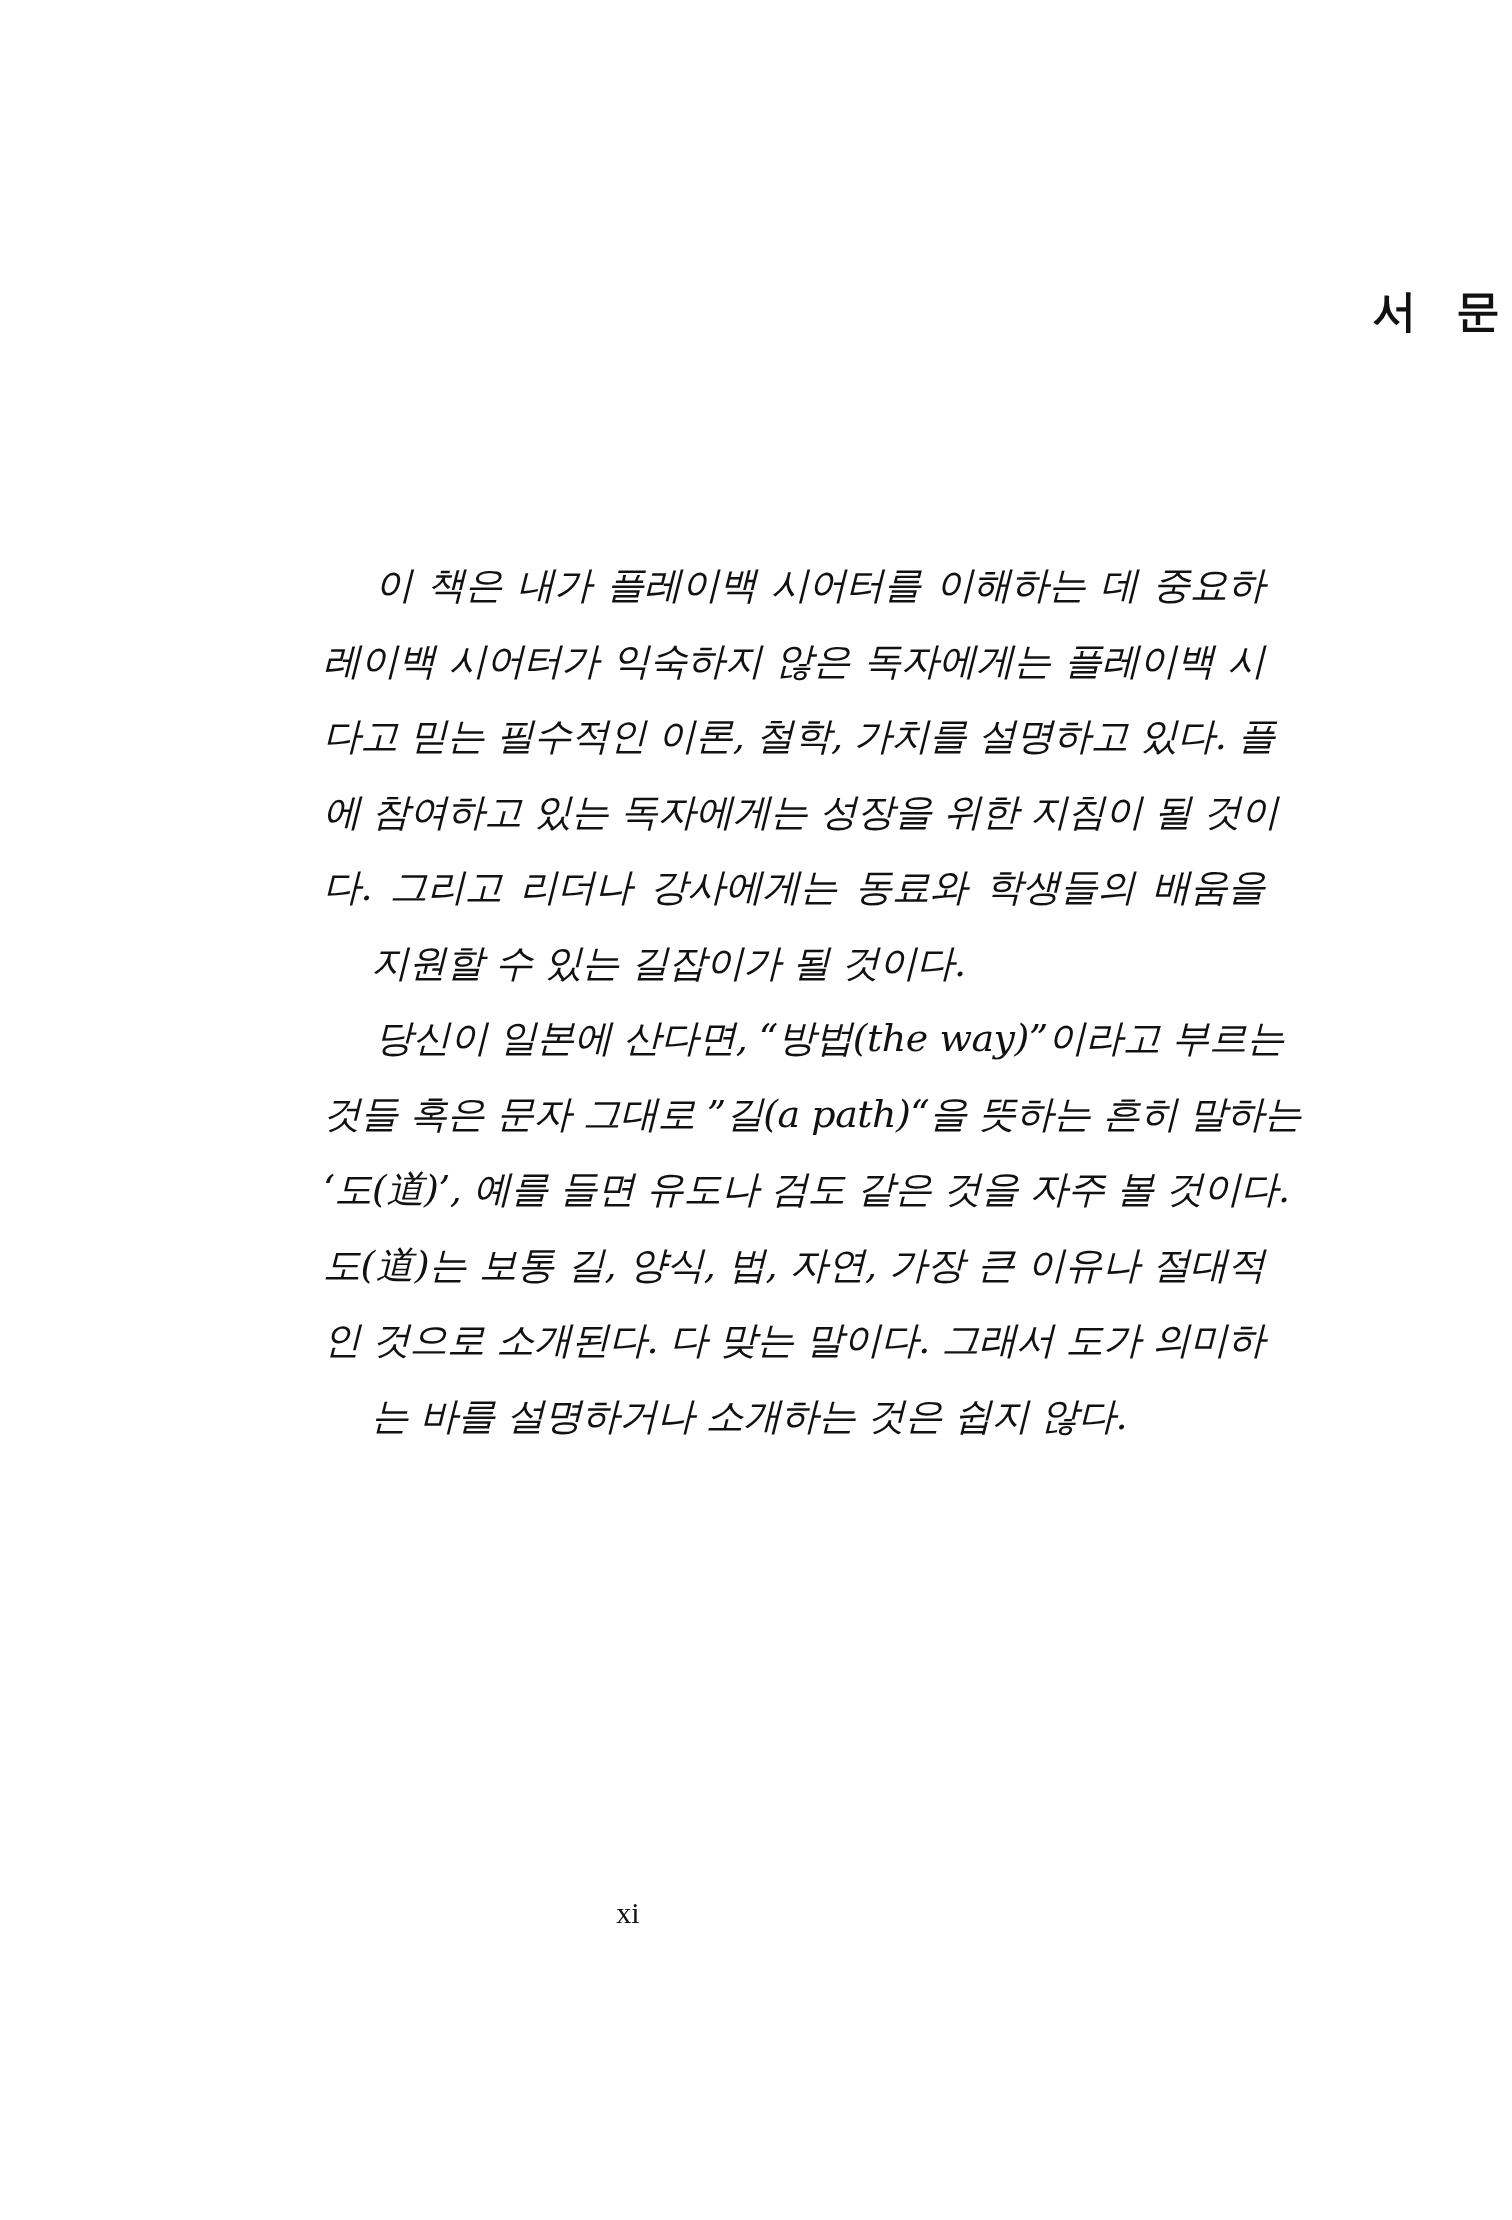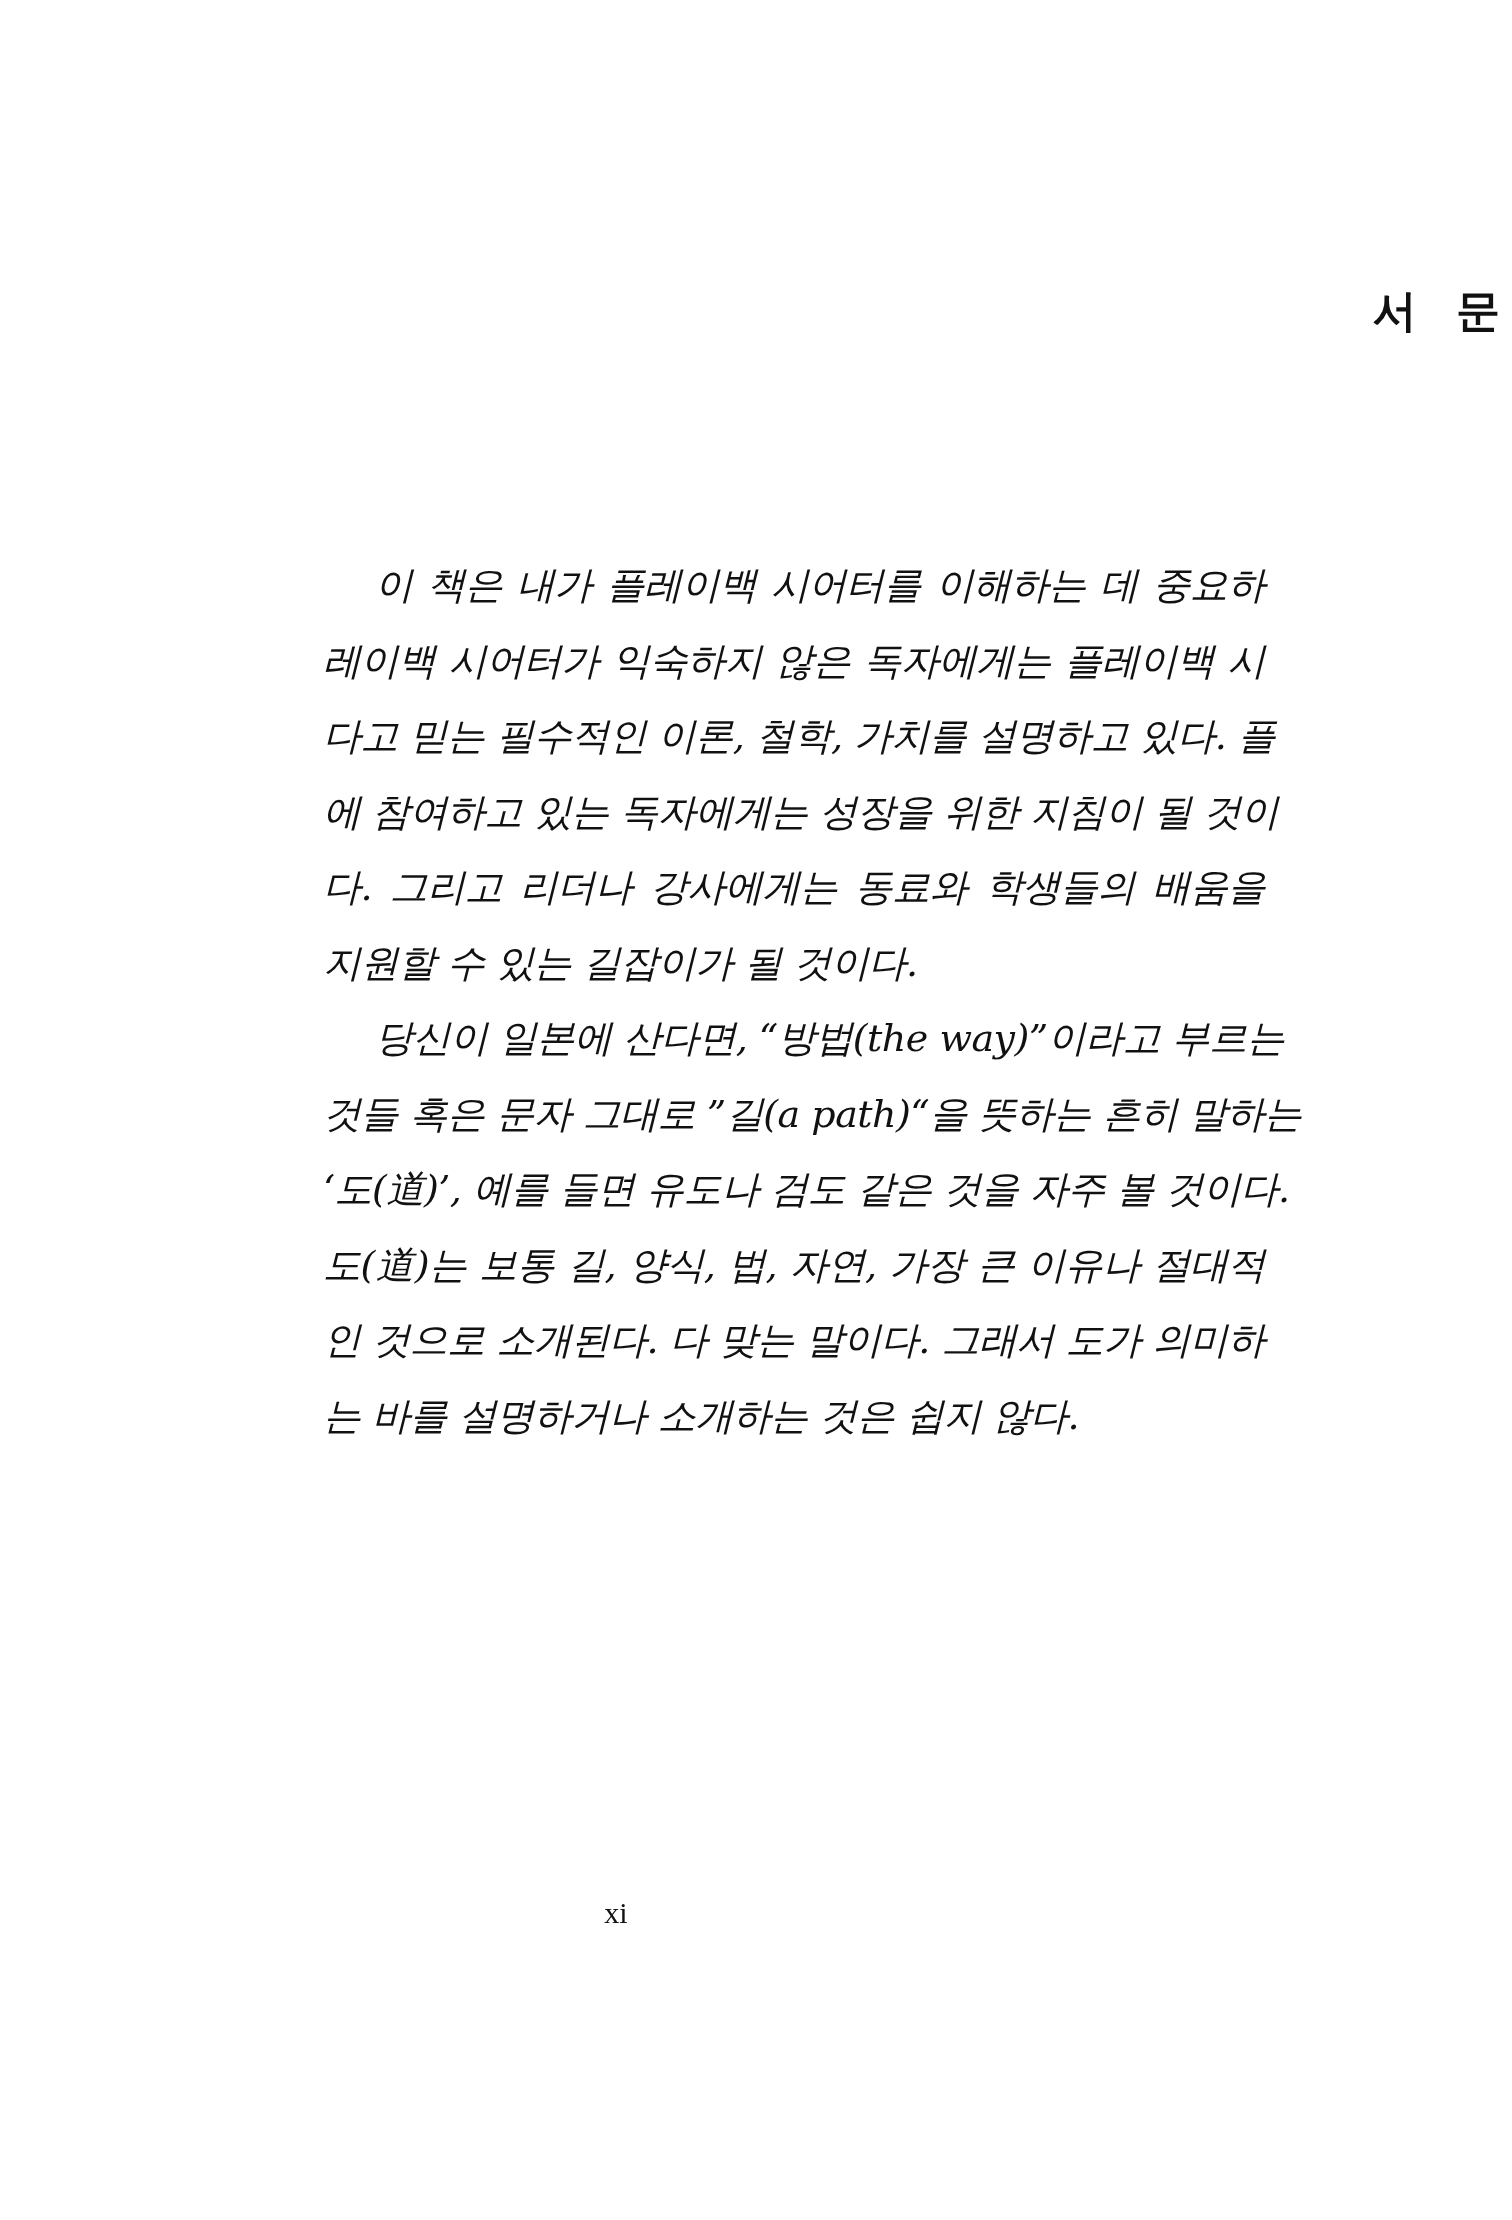--- a/index.html
+++ b/index.html
@@ -39,30 +39,32 @@
       text-align: justify;
       text-align-last: justify;
       letter-spacing: -0.5px;
       font-style: italic;
     }
     .line.indent {
       padding-left: 52px;
     }
     .line.last {
       text-align-last: left;
+      margin-left: 48px;
     }
     .page-number {
       position: absolute;
       top: 1893px;
       left: 0;
       width: 1232px;
       text-align: center;
       font-size: 30px;
       line-height: 40px;
       font-family: "Liberation Serif", "DejaVu Serif", serif;
+      padding-left: 12px;
     }
   </style>
 </head>
 <body>
 
 <h1 class="page-title">서 문</h1>
 
 <div class="body-text">
   <div>
     <div class="line indent">이 책은 내가 플레이백 시어터를 이해하는 데 중요하</div>

